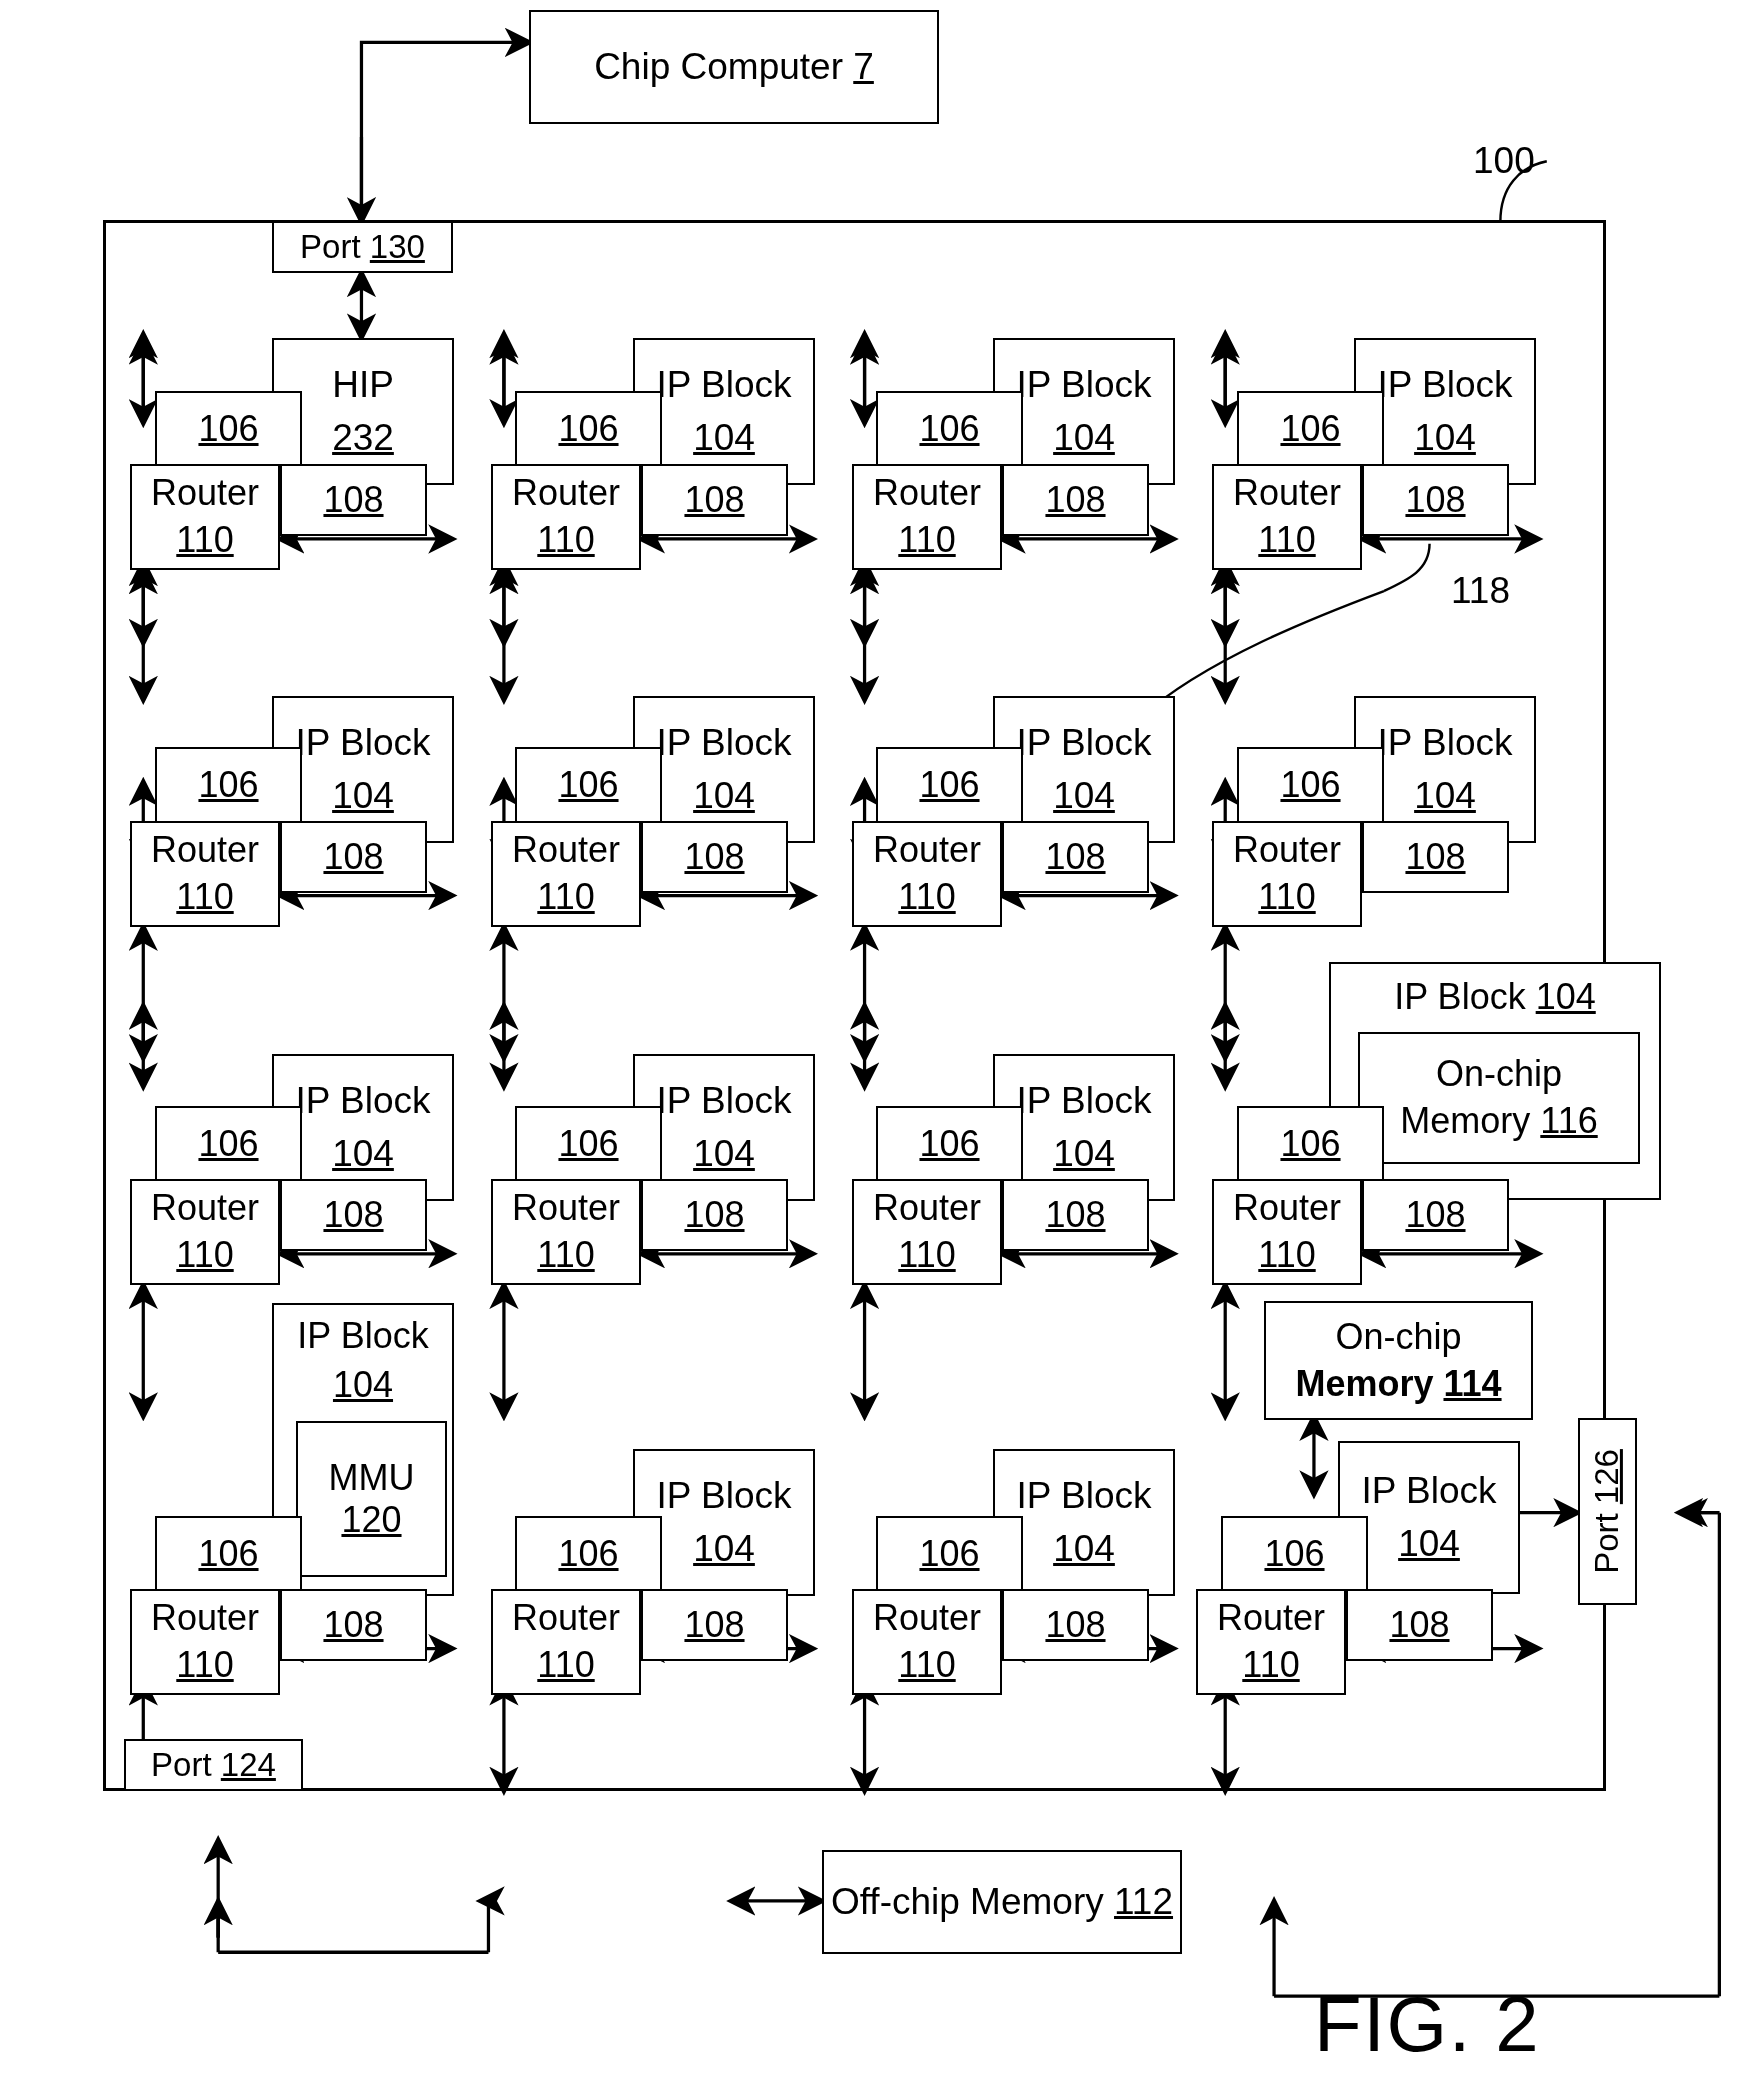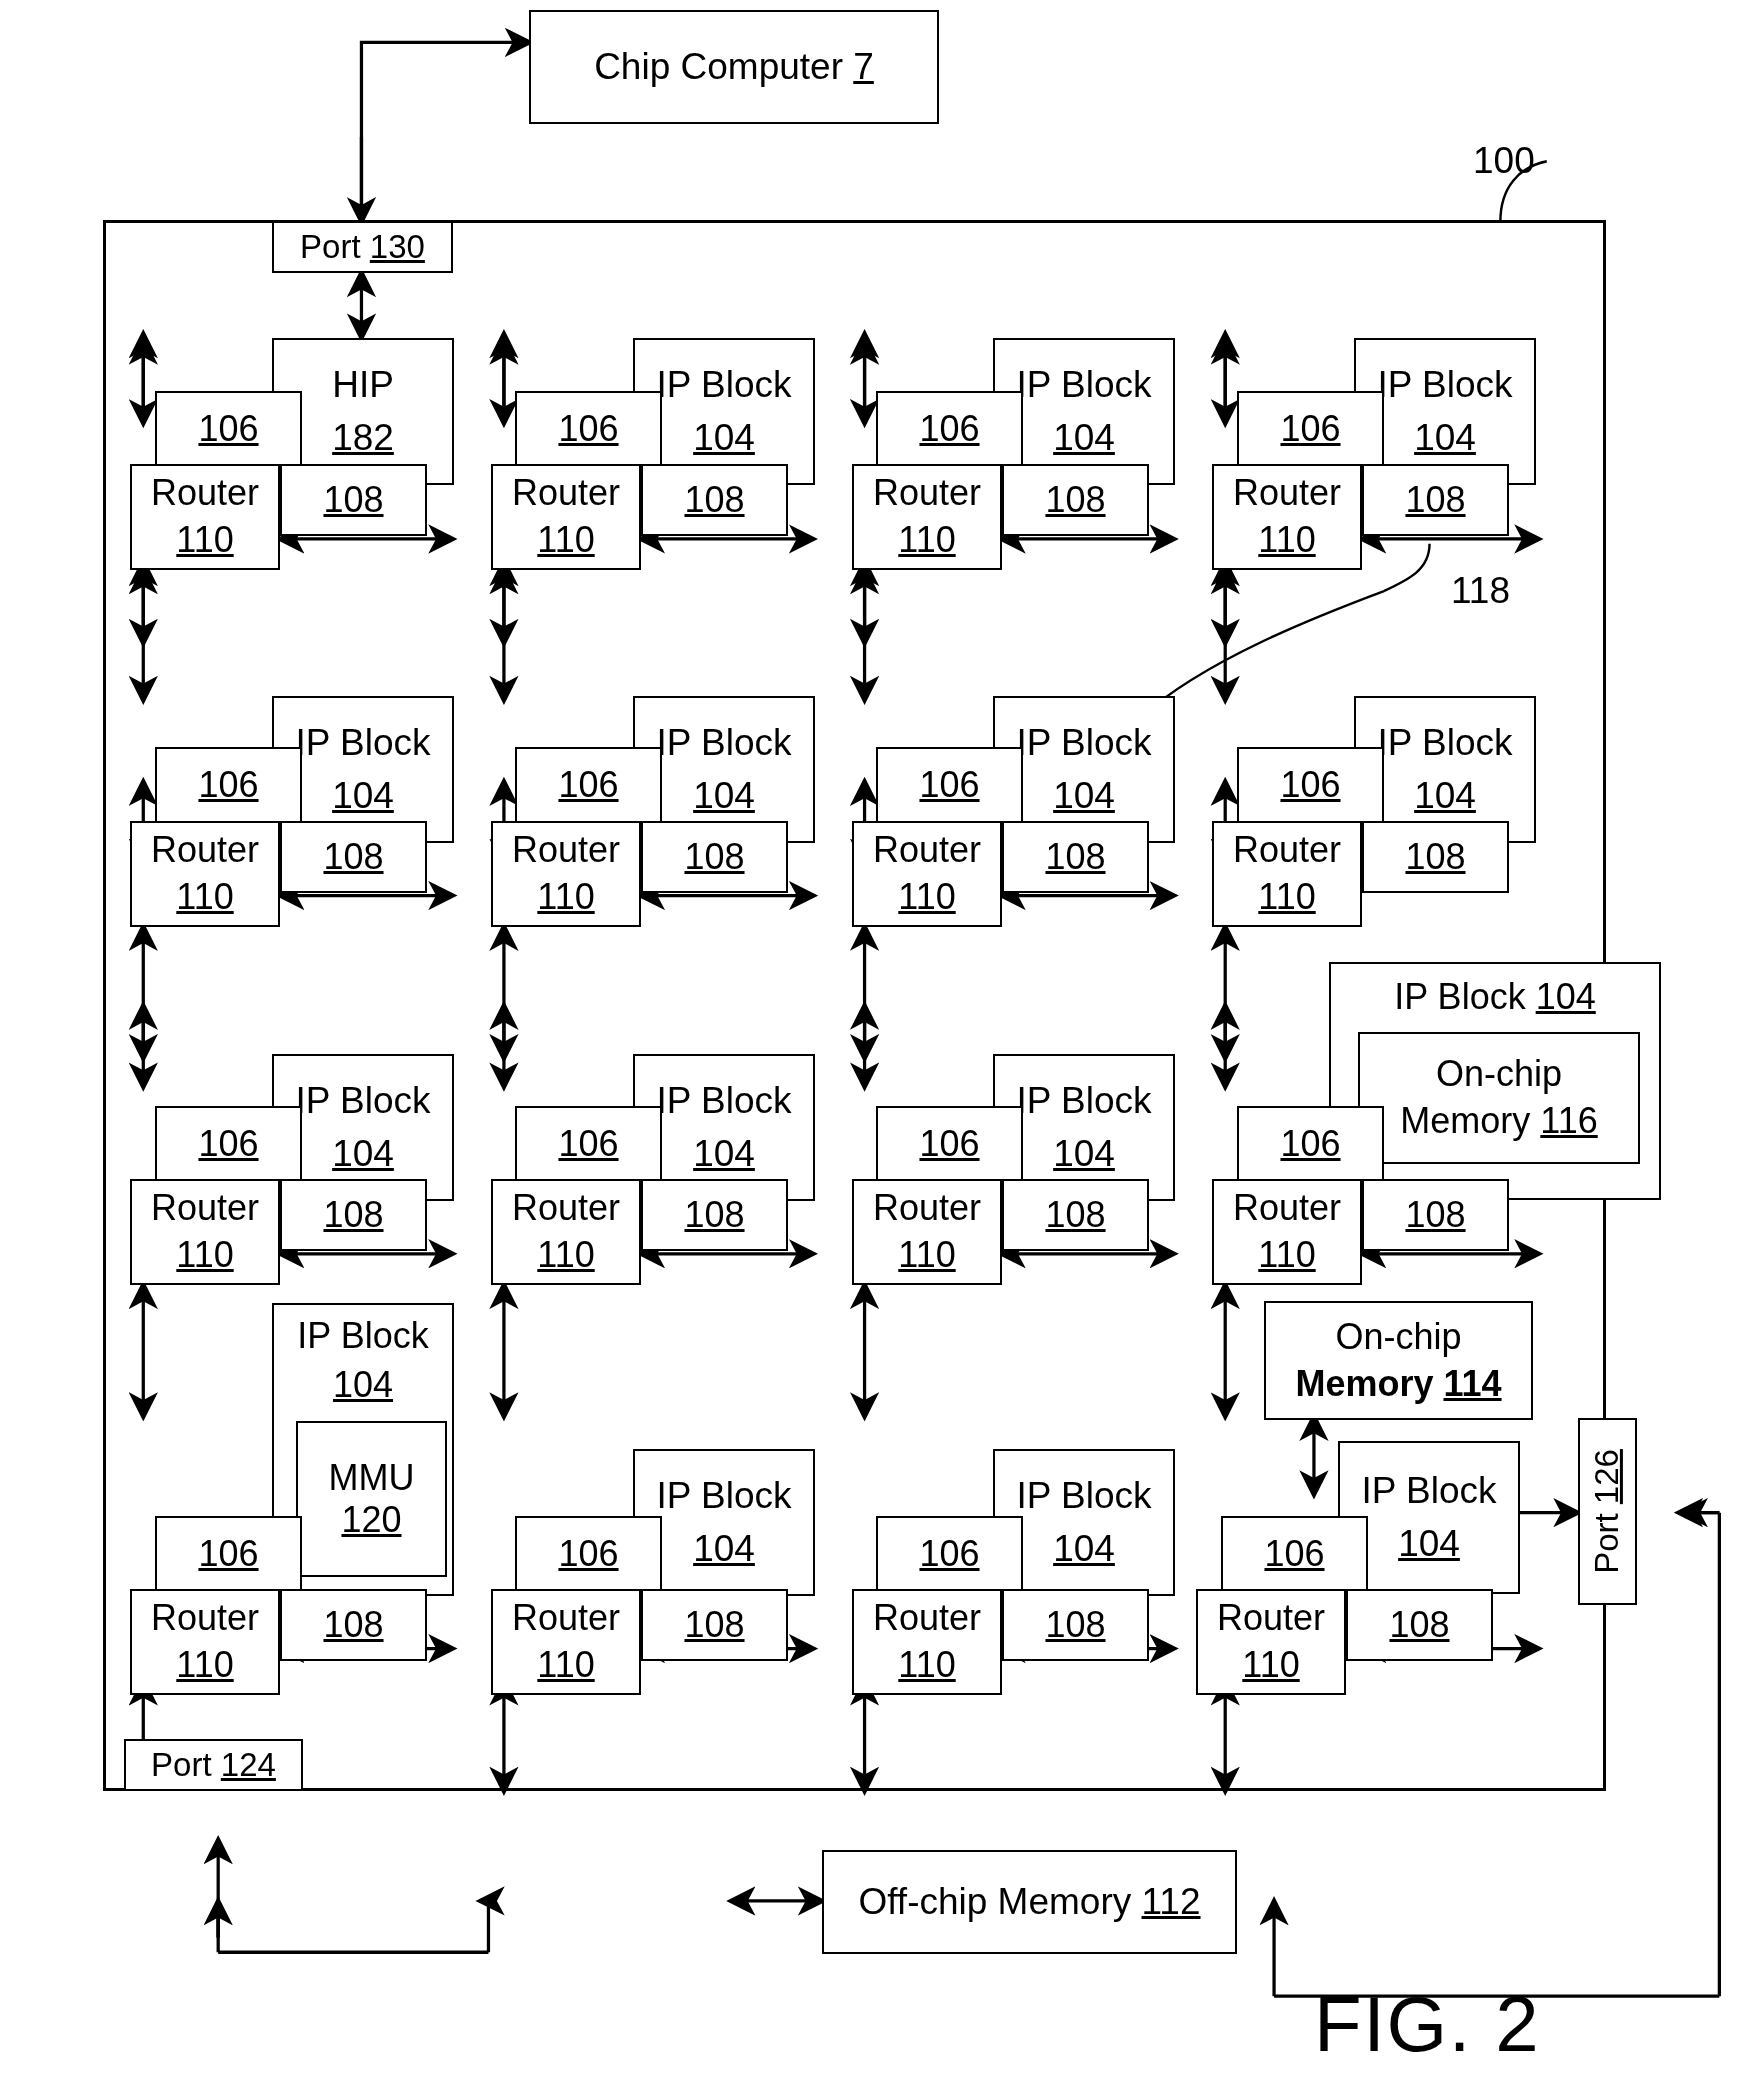--- a/index.html
+++ b/index.html
@@ -144,21 +144,21 @@
 
   <div class="box" style="left:272px;top:221px;width:181px;height:52px;">
     <div class="f40">
       <span>Port</span>
       <span class="u">130</span>
     </div>
   </div>
 
   <div class="box" style="left:272px;top:338px;width:182px;height:147px;">
     <div class="f46">HIP</div>
-    <div class="f46 u" style="margin-top:11.4px;">182</div>
+    <div class="f46 u" style="margin-top:11.4px;">232</div>
   </div>
   <div class="box" style="left:155px;top:391px;width:147px;height:77px;">
     <div class="f44 u">106</div>
   </div>
   <div class="box" style="left:280px;top:464px;width:147px;height:72px;">
     <div class="f44 u">108</div>
   </div>
   <div class="box" style="left:130px;top:464px;width:150px;height:106px;">
     <div class="f44">Router</div>
     <div class="f44 u" style="margin-top:6.5px;">110</div>
@@ -419,21 +419,21 @@
   </div>
 
   <div class="box" style="left:124px;top:1739px;width:179px;height:52px;">
     <div class="f40">
       <span>Port</span>
       <span class="u">124</span>
     </div>
   </div>
 
 
-  <div class="box" style="left:822px;top:1850px;width:415px;height:104px;">
+  <div class="box" style="left:822px;top:1850px;width:360px;height:104px;">
     <div class="f46">
       <span>Off-chip  Memory</span>
       <span class="u">112</span>
     </div>
   </div>
 
   <div class="lbl f96" style="left:1314px;top:1979px;">FIG. 2</div>
 
 </div>
 

